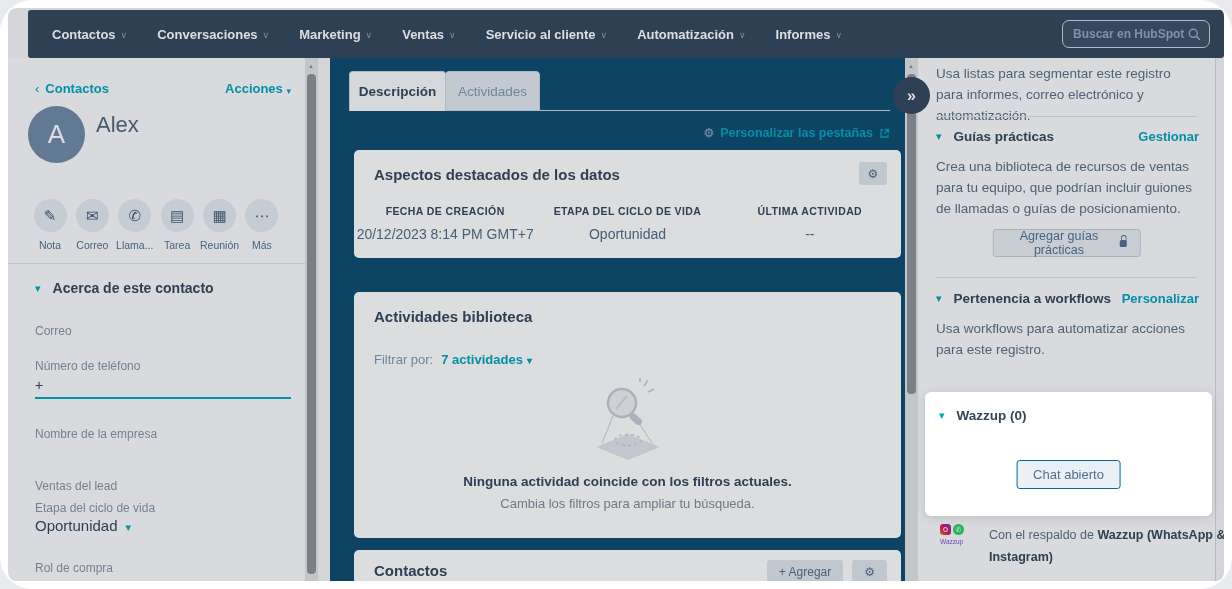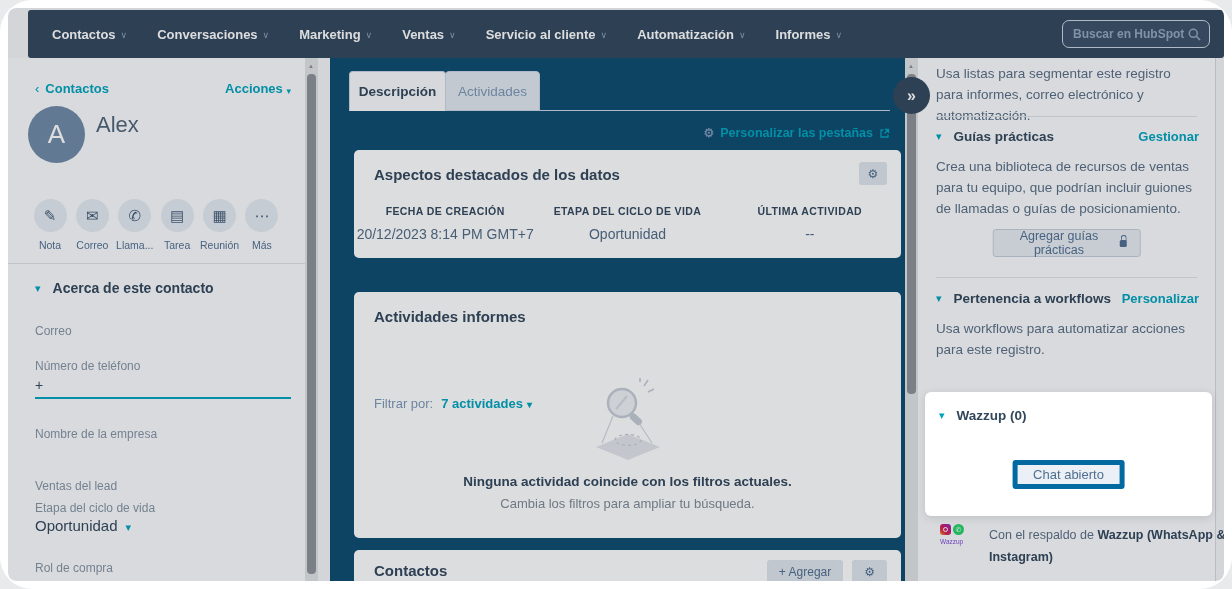--- a/index.html
+++ b/index.html
@@ -58,21 +58,21 @@
   .card{position:absolute;left:24px;width:547px;background:#ffffff;border-radius:5px;}
   .card1{top:92px;height:108px;}
   .card2{top:234px;height:246px;}
   .card3{top:492px;height:80px;}
   .card-title{position:absolute;left:20px;top:16px;font-size:15px;font-weight:700;color:#33475b;}
   .gear-btn{position:absolute;right:14px;top:12px;width:28px;height:23px;background:#dfe5eb;border-radius:3px;color:#506e8f;font-size:12px;display:flex;align-items:center;justify-content:center;cursor:pointer;}
   .hl-cols{position:absolute;left:0;right:0;top:55px;display:flex;}
   .hl-col{flex:1;text-align:center;}
   .hl-label{font-size:10.5px;font-weight:700;color:#33475b;letter-spacing:.4px;}
   .hl-value{margin-top:9px;font-size:14px;color:#516a84;}
-  .filter-row{position:absolute;left:20px;top:60px;font-size:13px;color:#7c98b6;margin-top:44px;}
+  .filter-row{position:absolute;left:20px;top:60px;font-size:13px;color:#7c98b6;}
   .filter-link{color:#00a4bd;font-weight:700;margin-left:8px;cursor:pointer;}
   .filter-link .caret{font-size:10px;margin-left:4px;}
   .empty-illustration{position:absolute;left:228px;top:84px;}
   .empty-title{position:absolute;left:0;right:0;top:182px;text-align:center;font-size:13.5px;font-weight:700;color:#33475b;}
   .empty-sub{position:absolute;left:0;right:0;top:204px;text-align:center;font-size:13px;color:#7e8b96;}
   .card3-buttons{position:absolute;right:14px;top:10px;display:flex;gap:9px;}
   .btn-small{height:24px;background:#dfe5eb;border:none;border-radius:3px;color:#506e8f;font-size:12px;padding:0 12px;cursor:pointer;font-family:"Liberation Sans",sans-serif;}
 
   
   .expand-btn{position:absolute;left:885px;top:69px;width:37px;height:37px;border-radius:50%;background:#33475b;color:#ffffff;font-size:16px;font-weight:700;display:flex;align-items:center;justify-content:center;cursor:pointer;z-index:20;}
@@ -85,21 +85,21 @@
   .rp-sec-title{color:#33475b;font-size:13.5px;font-weight:700;margin-left:12px;}
   .rp-sec-action{margin-left:auto;color:#00a4bd;font-size:13px;font-weight:700;cursor:pointer;}
   .rp-btn{position:absolute;left:50%;transform:translateX(-50%);height:28px;background:#e8edf3;border:1px solid #c5ced8;border-radius:3px;color:#516f90;font-size:12.5px;padding:0 13px;display:flex;align-items:center;cursor:pointer;font-family:"Liberation Sans",sans-serif;}
   .lock{position:relative;width:9px;height:7px;background:#516f90;border-radius:1.5px;display:inline-block;margin-left:8px;}
   .lock::before{content:"";position:absolute;top:-5px;left:1px;width:4px;height:5px;border:1.5px solid #516f90;border-bottom:none;border-radius:3px 3px 0 0;}
 
   
   .spotlight{position:absolute;left:917px;top:384px;width:287px;height:124px;background:#ffffff;border-radius:6px;z-index:60;box-shadow:0 2px 10px rgba(0,0,0,0.12);}
   .spot-header{position:absolute;left:14px;top:16px;display:flex;align-items:center;}
   .spot-title{color:#33475b;font-size:13.5px;font-weight:700;margin-left:12px;}
-  .chat-btn{position:absolute;left:50%;top:68px;transform:translateX(-50%);height:29px;background:#eaf0f6;border:5px solid #0369a1;border-radius:3px;color:#506e8f;font-size:13px;padding:0 16px;cursor:pointer;font-family:"Liberation Sans",sans-serif;}
+  .chat-btn{position:absolute;left:50%;top:68px;transform:translateX(-50%);height:29px;background:#eaf0f6;border:1px solid #0369a1;border-radius:3px;color:#506e8f;font-size:13px;padding:0 16px;cursor:pointer;font-family:"Liberation Sans",sans-serif;}
 
   
   .wz-footer{position:absolute;left:22px;top:466px;display:flex;}
   .wz-logo{width:30px;display:flex;flex-direction:column;align-items:flex-start;}
   .wz-icons{display:flex;gap:2px;}
   .ig-icon{width:11px;height:11px;border-radius:3px;background:linear-gradient(45deg,#f09433,#dc2743,#bc1888,#8a3ab9);position:relative;}
   .ig-icon::after{content:"";position:absolute;left:3px;top:3px;width:3px;height:3px;border:1px solid #fff;border-radius:50%;}
   .wa-icon{width:11px;height:11px;border-radius:50%;background:#25d366;color:#fff;font-size:7px;display:flex;align-items:center;justify-content:center;}
   .wz-word{font-size:6.5px;color:#7d4bd6;margin-top:3px;}
   .wz-text{width:240px;font-size:12.5px;line-height:22px;color:#5a6e84;margin-left:19px;}
@@ -246,21 +246,21 @@
             <div class="hl-value">Oportunidad</div>
           </div>
           <div class="hl-col">
             <div class="hl-label">ÚLTIMA ACTIVIDAD</div>
             <div class="hl-value">--</div>
           </div>
         </div>
       </div>
 
       <div class="card card2">
-        <div class="card-title">Actividades informes</div>
+        <div class="card-title">Actividades biblioteca</div>
         <div class="filter-row">
           <span>Filtrar por:</span><span class="filter-link"><span>7 actividades</span><span class="caret">▾</span></span>
         </div>
         <div class="empty-illustration">
           <svg width="92" height="92" viewBox="0 0 92 92">
             <polygon points="46,58 78,71 46,84 14,71" fill="#e2e6ea"></polygon>
             <ellipse cx="46" cy="64" rx="13" ry="5.5" fill="none" stroke="#c5ccd4" stroke-width="1.3" stroke-dasharray="3 3"></ellipse>
             <line x1="31" y1="40" x2="20" y2="67" stroke="#d3d8dd" stroke-width="1.2"></line>
             <line x1="55" y1="44" x2="70" y2="67" stroke="#d3d8dd" stroke-width="1.2"></line>
             <circle cx="40" cy="27" r="14" fill="#eef1f4" stroke="#c5ccd4" stroke-width="2.4"></circle>

